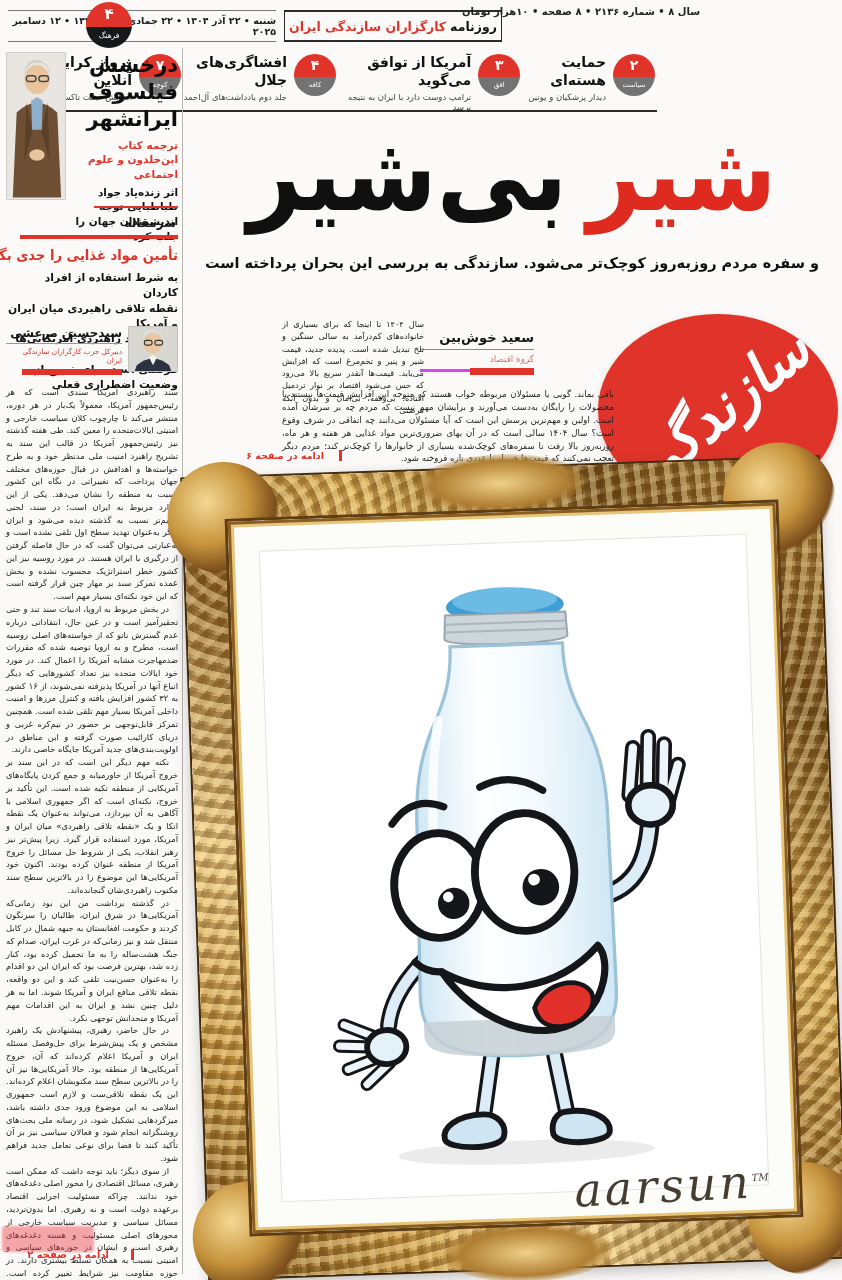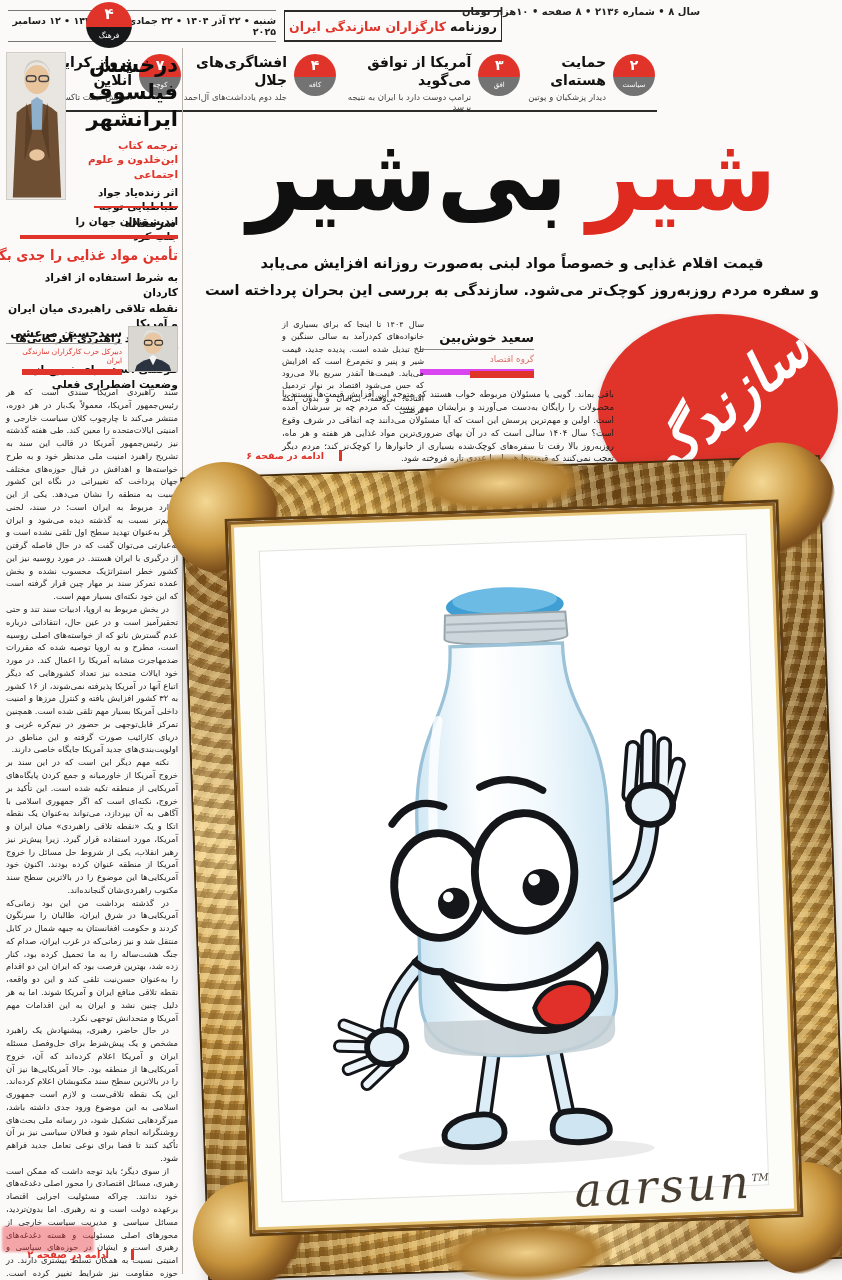--- a/index.html
+++ b/index.html
@@ -79,21 +79,21 @@
   .hl-black { color:#101010; margin-right:20px; }
   .lead-dek { position:absolute; top:250px; left:190px; width:644px; text-align:center;
     font-size:14.5px; font-weight:bold; line-height:1.85; color:#101010; }
   .logo { position:absolute; top:314px; right:4px; width:240px; height:192px; border-radius:50%;
     background:#e0342b; display:flex; align-items:center; justify-content:center; overflow:hidden;
     box-shadow:0 2px 6px rgba(0,0,0,.15); }
   .logo span { color:#fff; font-size:58px; font-weight:800; font-style:italic;
     transform:rotate(-40deg); white-space:nowrap; }
   .by2 { position:absolute; top:330px; right:308px; width:114px; }
   .by2-name { font-size:13px; font-weight:bold; border-bottom:1px solid #8a8a8a; padding-bottom:4px; }
-  .by2-group { font-size:8.8px; color:#d9736d; margin-top:4px; border-bottom:6px solid #d946ef; padding-bottom:5px; }
+  .by2-group { font-size:8.8px; color:#d9736d; margin-top:4px; border-bottom:3px solid #d946ef; padding-bottom:5px; }
   .by2-bar { width:64px; height:7px; background:#e0342b; margin-top:-4px; }
   .lead-col1 { position:absolute; top:318px; left:282px; width:142px; font-size:8.2px; line-height:1.5;
     text-align:justify; color:#1c1c1c; }
   .lead-body { position:absolute; top:388px; left:282px; width:332px; font-size:8.6px; line-height:1.5;
     text-align:justify; color:#1c1c1c; }
   .more6 { position:absolute; top:450px; left:236px; width:106px; font-size:9.5px; font-weight:bold;
     color:#e0342b; border-right:3px solid #e0342b; padding-right:15px; text-align:right; }
 
   
   .frame { position:absolute; left:196px; top:468px; width:636px; height:800px; padding:44px;
@@ -245,21 +245,20 @@
 
   <div class="redmark"></div>
   <div class="edmore">ادامه در صفحه ۲</div>
 </div>
 
 <div class="headline">
   <span class="hl-red">شیر</span><span class="hl-black">بی‌شیر</span>
 </div>
 
 <div class="lead-dek">
-  <div>قیمت اقلام غذایی و خصوصاً مواد لبنی به‌صورت روزانه افزایش می‌یابد</div>
   <div>و سفره مردم روزبه‌روز کوچک‌تر می‌شود. سازندگی به بررسی این بحران پرداخته است</div>
 </div>
 
 <div class="logo">
   <span>سازندگی</span>
 </div>
 
 <div class="by2">
   <div class="by2-name">سعید خوش‌بین</div>
   <div class="by2-group">گروه اقتصاد</div>

